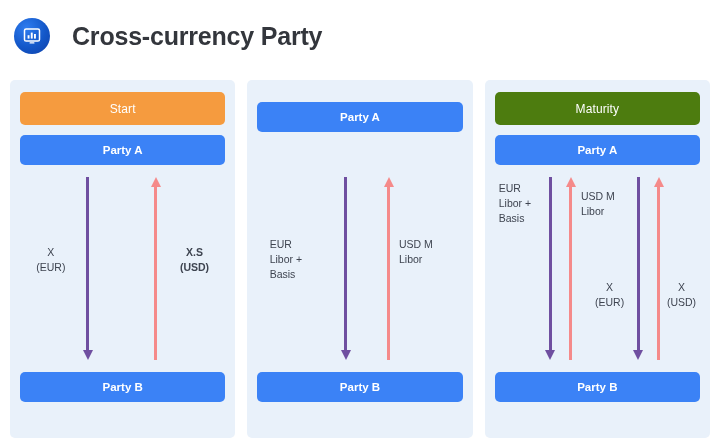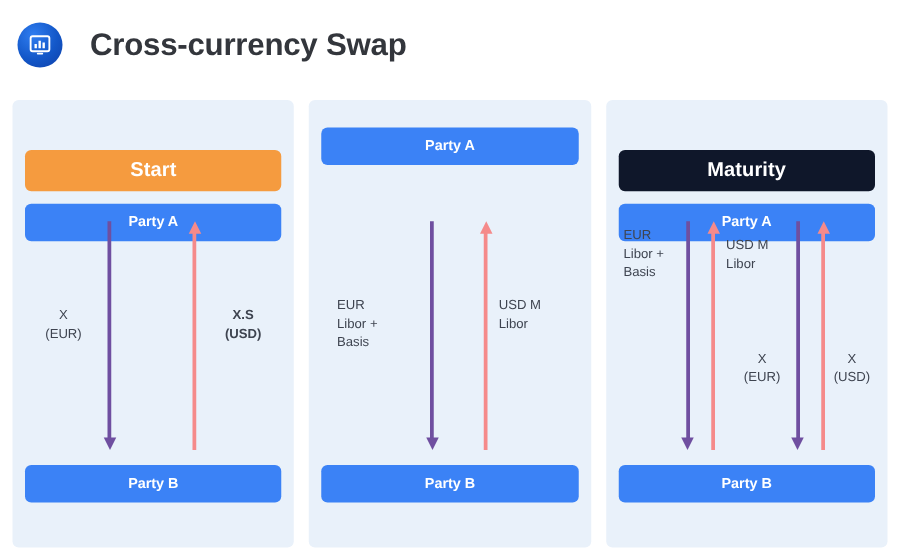--- a/index.html
+++ b/index.html
@@ -56,28 +56,27 @@
   }
 
   .banner {
     position: relative;
     height: 33px;
     border-radius: 5px;
     display: flex;
     align-items: center;
     justify-content: center;
     color: #ffffff;
-    font-size: 16px;
-    font-weight: bold;
+    font-size: 12px;
+    font-weight: normal;
     letter-spacing: 0.1px;
-    margin-top: 28px;
   }
   .banner.start    { background: #f59b3f; }
   .banner.during   { background: #fa8484; }
-  .banner.maturity { background: #0f172a; }
+  .banner.maturity { background: #4d7c0f; }
 
   .party {
     position: relative;
     height: 30px;
     margin-top: 10px;
     border-radius: 5px;
     background: #3b82f6;
     display: flex;
     align-items: center;
     justify-content: center;
@@ -153,21 +152,21 @@
 <div id="header">
   <div id="brand-icon">
     <svg width="20" height="20" viewBox="0 0 20 20" aria-hidden="true">
       <rect x="2.5" y="3" width="15" height="12" rx="1.6" fill="none" stroke="#ffffff" stroke-width="1.5"></rect>
       <rect x="5.6" y="9.2" width="1.9" height="3.4" fill="#ffffff"></rect>
       <rect x="8.8" y="6.6" width="1.9" height="6.0" fill="#ffffff"></rect>
       <rect x="12.0" y="8.0" width="1.9" height="4.6" fill="#ffffff"></rect>
       <rect x="7.5" y="16.2" width="5" height="1.3" rx="0.6" fill="#ffffff"></rect>
     </svg>
   </div>
-  <div id="page-title">Cross-currency Swap</div>
+  <div id="page-title">Cross-currency Party</div>
 </div>
 
 <div id="panels">
     <div class="panel">
       <div class="banner start">Start</div>
       <div class="party">Party A</div>
       <div class="field">
         <div class="arrow down purple" style="left: 33%;">
           <div class="shaft"></div>
           <div class="head"></div>

